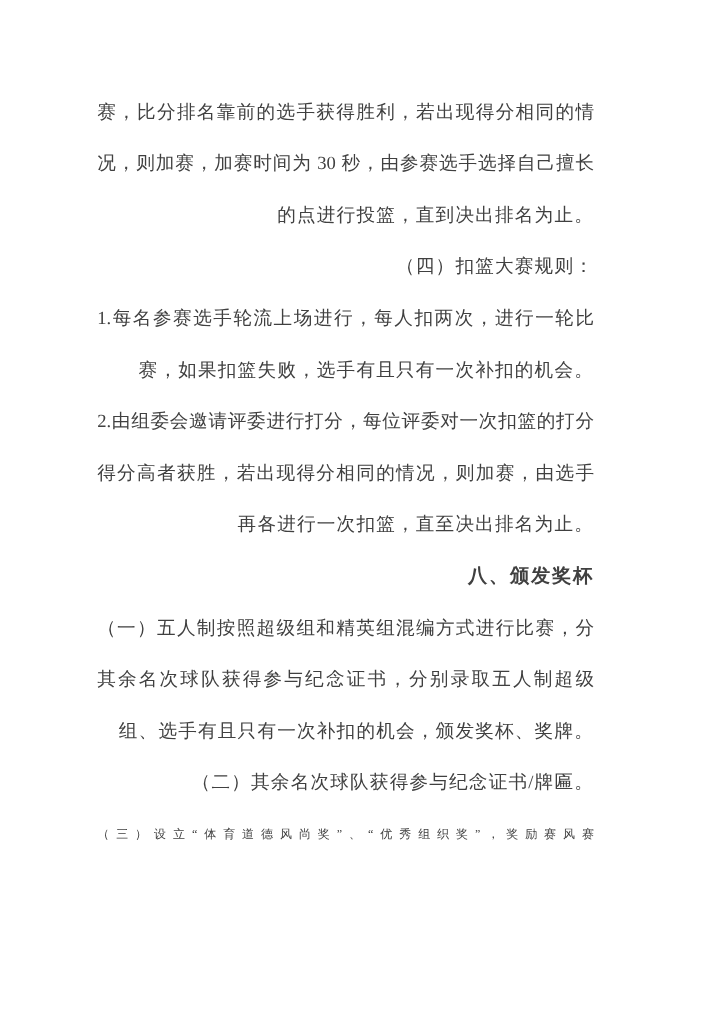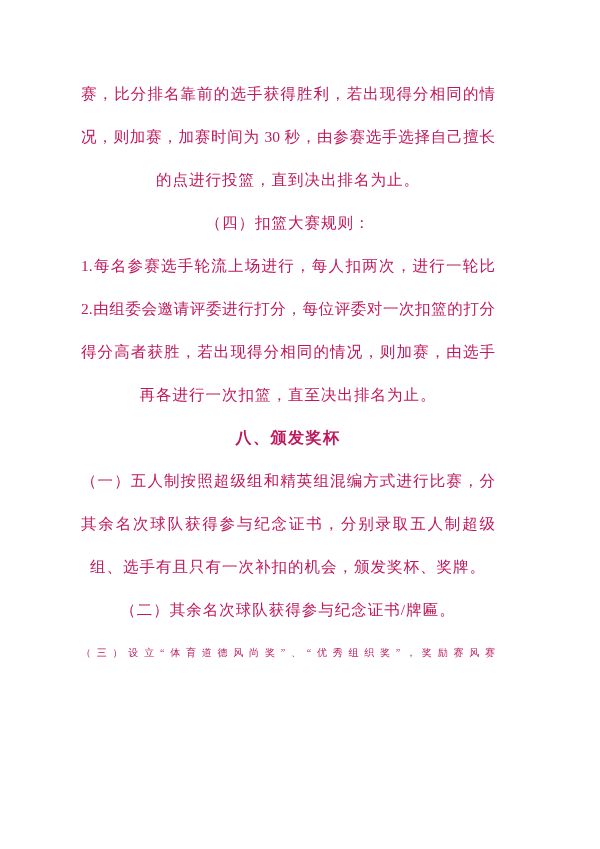--- a/index.html
+++ b/index.html
@@ -7,21 +7,21 @@
     padding: 0;
     background: #ffffff;
   }
   .page {
     position: relative;
     width: 600px;
     height: 849px;
     background: #ffffff;
     overflow: hidden;
     font-family: "Liberation Serif", "DejaVu Serif", serif;
-    color: #be185d;
+    color: #404040;
   }
   .textblock {
     position: absolute;
     left: 81px;
     top: 72px;
     width: 414px;
   }
   .line {
     height: 43px;
     line-height: 43px;
@@ -29,21 +29,21 @@
     overflow: hidden;
     white-space: normal;
   }
   
   .line.jl {
     text-align: justify;
     text-align-last: justify;
   }
   
   .line.el {
-    text-align: center;
+    text-align: right;
     letter-spacing: 1px;
   }
   .line.heading {
     font-weight: bold;
     font-size: 16px;
     letter-spacing: 1.5px;
   }
   
   .line.tight {
     font-size: 10px;
@@ -55,20 +55,21 @@
 <div class="page">
   <div class="textblock">
 
     <div class="line jl">赛，比分排名靠前的选手获得胜利，若出现得分相同的情</div>
     <div class="line jl">况，则加赛，加赛时间为 30 秒，由参赛选手选择自己擅长</div>
     <div class="line el">的点进行投篮，直到决出排名为止。</div>
 
     <div class="line el">（四）扣篮大赛规则：</div>
 
     <div class="line jl">1.每名参赛选手轮流上场进行，每人扣两次，进行一轮比</div>
+    <div class="line el">赛，如果扣篮失败，选手有且只有一次补扣的机会。</div>
 
     <div class="line jl">2.由组委会邀请评委进行打分，每位评委对一次扣篮的打分</div>
     <div class="line jl">得分高者获胜，若出现得分相同的情况，则加赛，由选手</div>
     <div class="line el">再各进行一次扣篮，直至决出排名为止。</div>
 
     <div class="line el heading">八、颁发奖杯</div>
 
     <div class="line jl">（一）五人制按照超级组和精英组混编方式进行比赛，分</div>
     <div class="line jl">其余名次球队获得参与纪念证书，分别录取五人制超级</div>
     <div class="line el">组、选手有且只有一次补扣的机会，颁发奖杯、奖牌。</div>

